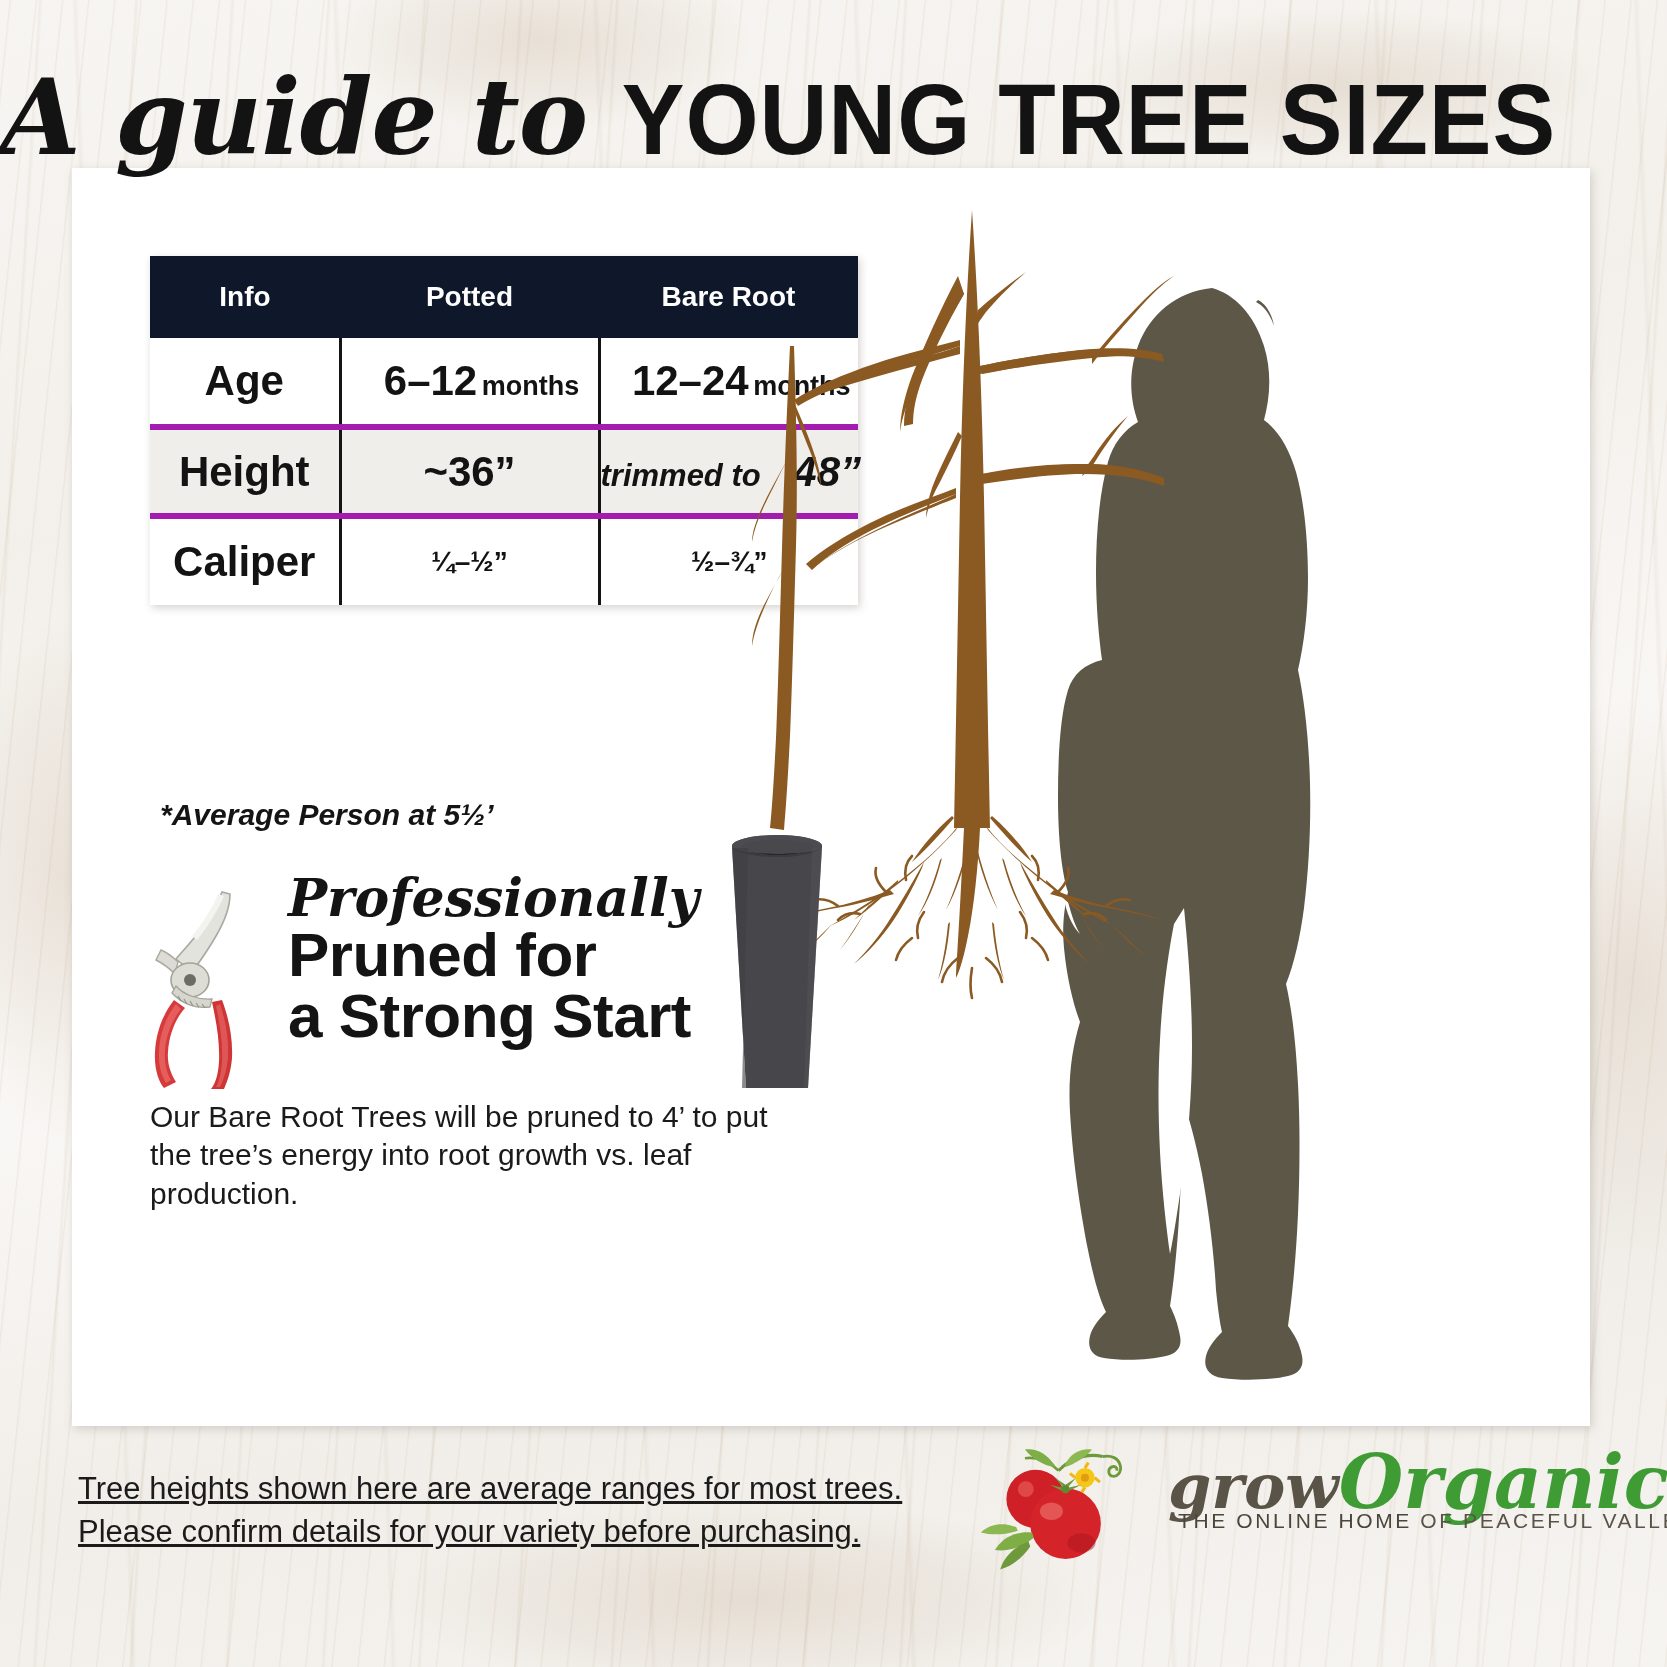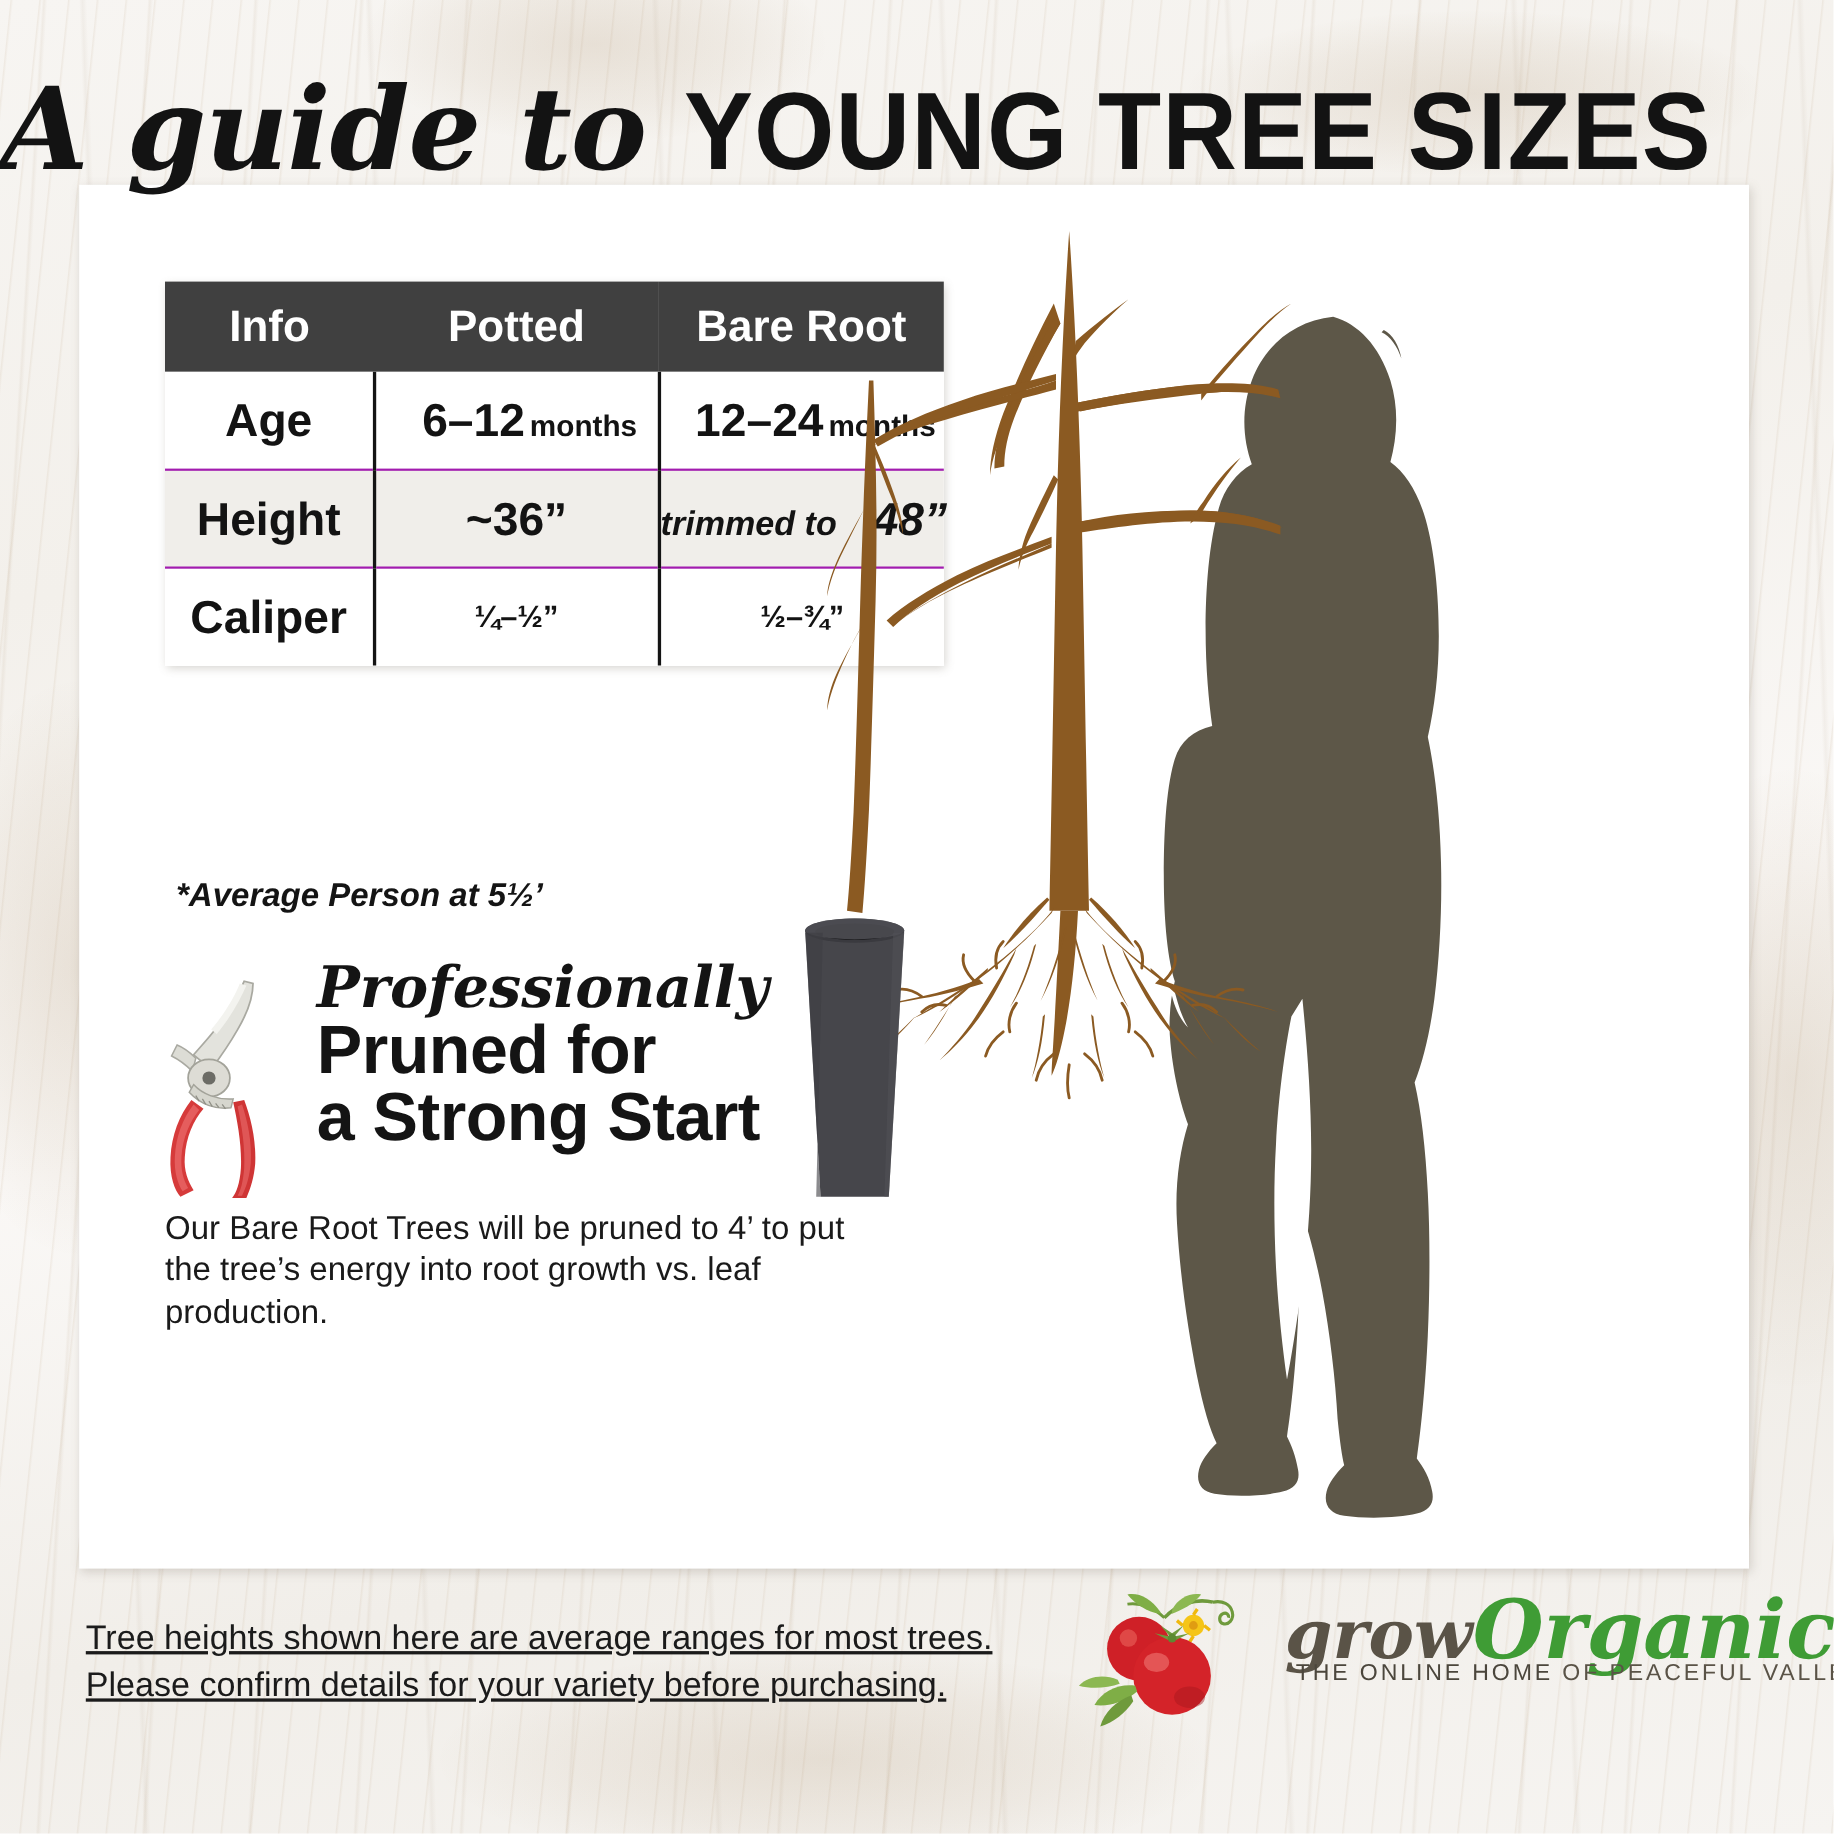--- a/index.html
+++ b/index.html
@@ -80,38 +80,38 @@
     position: absolute; left: 78px; top: 88px;
     width: 708px;
     box-shadow: 2px 3px 8px rgba(120,112,100,0.30);
   }
   table { border-collapse: collapse; width: 708px; table-layout: fixed; }
   col.c1 { width: 190px; }
   col.c2 { width: 259px; }
   col.c3 { width: 259px; }
 
   thead th {
-    background: #404040;
+    background: #0f172a;
     color: #ffffff;
     font-family: "Liberation Sans Narrow", "Liberation Sans", sans-serif;
     font-weight: bold;
-    font-size: 40px;
+    font-size: 28px;
     height: 82px;
     text-align: center;
     letter-spacing: 0px;
     border: none;
   }
   tbody td {
     height: 89px;
     text-align: center;
     vertical-align: middle;
     font-family: "Liberation Sans Narrow", "Liberation Sans", sans-serif;
     font-weight: bold;
     color: #131313;
-    border-top: 2px solid #a21caf;
+    border-top: 6px solid #a21caf;
     border-right: 3px solid #141414;
     background: #ffffff;
     white-space: nowrap;
   }
   tbody td:last-child { border-right: none; }
   tbody tr.alt td { background: #f0eeea; }
   tbody tr:first-child td { border-top: none; }
 
   .lbl    { font-size: 42px; }
   .bignum { font-size: 42px; letter-spacing: 0px; margin-left: 24px; }

